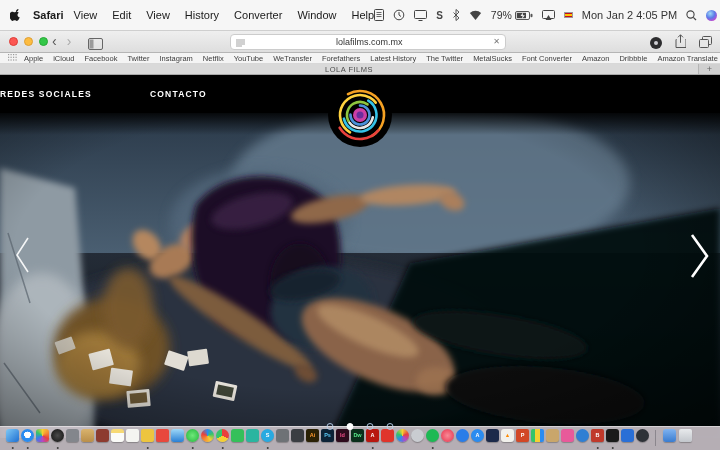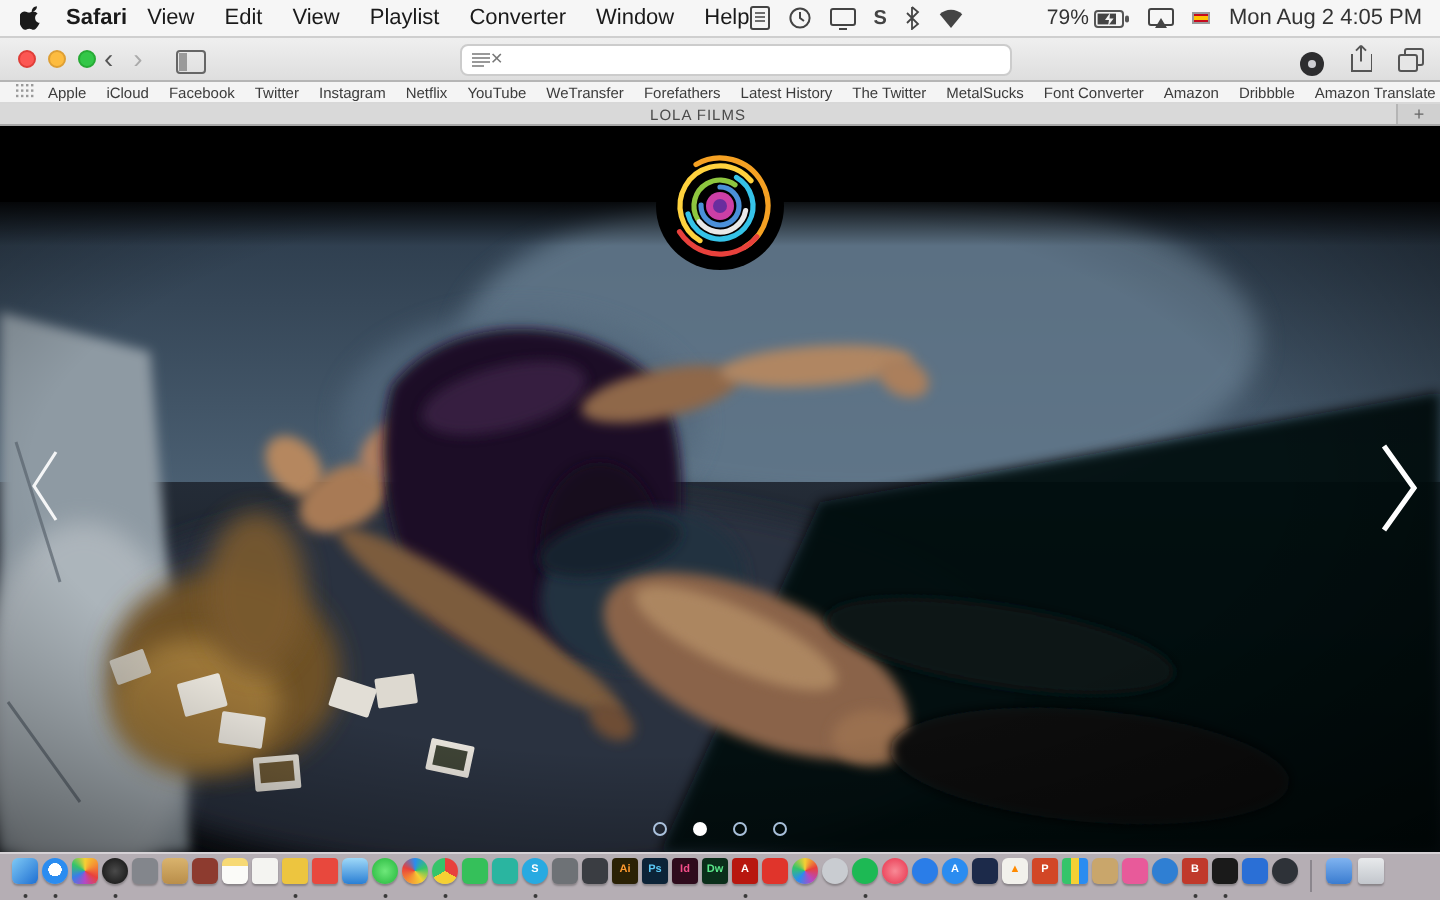--- a/index.html
+++ b/index.html
@@ -1,29 +1,29 @@
 <!DOCTYPE html>
 <html><head>
 <meta charset="utf-8">
 <style>
   * { margin:0; padding:0; box-sizing:border-box; }
   html,body { background:#000; }
   body { font-family:"Liberation Sans", sans-serif; }
   .screen { position:relative; width:720px; height:450px; overflow:hidden; background:#000; }
 
   
-  .menubar { height:19px; background:#f6f6f6; border-bottom:1px solid #cfcfcf;
+  .menubar { height:31px; background:#f6f6f6; border-bottom:1px solid #cfcfcf;
              display:flex; align-items:center; padding:0 10px; font-size:11px; color:#1a1a1a; }
   .menubar .apple { margin-right:4px; display:flex; align-items:center; }
   .menu-items { display:flex; gap:15px; align-items:center; margin-left:10px; }
   .app-name { font-weight:bold; margin-left:8px; }
   .menu-item { white-space:nowrap; }
   .status-area { margin-left:auto; display:flex; align-items:center; gap:9px; color:#333; }
   .status-area svg { display:block; }
-  .batt-wrap { display:flex; align-items:center; gap:3px; font-size:10.5px;margin-left:32px; }
+  .batt-wrap { display:flex; align-items:center; gap:3px; font-size:10.5px; }
   .flag { width:9px; height:6px; background:linear-gradient(#c60b1e 0 25%, #ffc400 25% 75%, #c60b1e 75%); border:0.5px solid #999; }
   .clock { font-size:11px; white-space:nowrap; }
   .siri-orb { width:11px; height:11px; border-radius:50%;
               background:radial-gradient(circle at 38% 32%, #9fd8f5, #5a7ae8 45%, #c44ad0 78%, #2a2a6a); }
 
   
   .toolbar { position:relative; height:22px; background:linear-gradient(#efefef,#dedede); border-bottom:1px solid #b5b5b5; }
   .traffic { position:absolute; left:9px; top:6px; display:flex; gap:6px; }
   .light { width:9px; height:9px; border-radius:50%; }
   .l-close { background:#fc5753; border:0.5px solid #df3e38; }
@@ -90,21 +90,21 @@
       <svg width="11" height="13" viewBox="0 0 12 14">
           <path fill="#1a1a1a" d="M8.4 2.1c-.5.6-1.3 1.1-2 1-.1-.8.3-1.6.7-2.1C7.6.4 8.5 0 9.2 0c.1.8-.3 1.6-.8 2.1zM10.7 9c-.3.8-.5 1.1-.9 1.8-.6 1-1.4 2.1-2.4 2.1-.9 0-1.1-.6-2.3-.6s-1.5.6-2.3.6c-1 0-1.7-1-2.3-2C-.8 8.6-1 5.9 0 4.5c.6-1 1.6-1.6 2.5-1.6 1 0 1.6.6 2.4.6.8 0 1.3-.6 2.4-.6.8 0 1.7.5 2.3 1.2-2 1.1-1.7 4 .2 4.7-.4.1-.1.2 0 .2z"></path>
         </svg>
     </span>
     <span class="app-name">Safari</span>
     <div class="menu-items">
 
     <span class="menu-item">View</span>
         <span class="menu-item">Edit</span>
         <span class="menu-item">View</span>
-        <span class="menu-item">Playlist</span>
+        <span class="menu-item">History</span>
         <span class="menu-item">Converter</span>
         <span class="menu-item">Window</span>
         <span class="menu-item">Help</span>
       </div>
     <div class="status-area">
       <span>
           <svg width="10" height="12" viewBox="0 0 10 12">
             <rect x="0.5" y="0.5" width="9" height="11" rx="1" fill="none" stroke="#444"></rect>
             <path d="M2.5 3.5h5M2.5 5.5h5M2.5 7.5h5" stroke="#444" stroke-width="0.8"></path>
           </svg>
@@ -141,21 +141,21 @@
             <path d="M8 1.5 5.5 5h2L7 8l2.8-3.8h-2z" fill="#f4f4f4"></path>
           </svg>
       </span>
       <span>
           <svg width="13" height="11" viewBox="0 0 13 11">
             <rect x="0.5" y="0.5" width="12" height="8" rx="1" fill="none" stroke="#444"></rect>
             <path d="M6.5 5 9.5 10h-6z" fill="#444"></path>
           </svg>
         </span>
       <span class="flag"></span>
-      <span class="clock">Mon Aug 2  4:05 PM</span>
+      <span class="clock">Mon Jan 2  4:05 PM</span>
       <span>
           <svg width="11" height="11" viewBox="0 0 11 11">
             <circle cx="4.5" cy="4.5" r="3.6" fill="none" stroke="#444" stroke-width="1.1"></circle>
             <path d="M7.3 7.3 10 10" stroke="#444" stroke-width="1.2"></path>
           </svg>
         </span>
       <span class="siri-orb"></span>
 
     </div>
   </div>
@@ -175,20 +175,21 @@
           <rect x="0.5" y="0.5" width="14" height="11" rx="1.5" fill="none" stroke="#666"></rect>
           <rect x="1.5" y="1.5" width="4" height="9" fill="#9a9a9a"></rect>
         </svg>
     </span>
     <div class="urlfield">
       <span class="readericon">
         <svg width="9" height="8" viewBox="0 0 9 8">
             <path d="M0 1h9M0 3h9M0 5h9M0 7h6" stroke="#999" stroke-width="0.9"></path>
           </svg>
       </span>
+      <span class="urltext">lolafilms.com.mx</span>
       <span class="urlclose">✕</span>
     </div>
     <div class="tool-right">
       <span class="extcircle"></span>
       <span>
         <svg width="11" height="14" viewBox="0 0 11 14">
             <path d="M1 5.5h-0.5v8h10v-8H10" fill="none" stroke="#555" transform="translate(0.5,0)"></path>
             <path d="M5.5 0.8v8M5.5 0.8 3 3.3M5.5 0.8 8 3.3" fill="none" stroke="#555"></path>
           </svg>
       </span>
@@ -243,20 +244,25 @@
 
   <div class="tabbar">
     <div class="tab">
       <span>LOLA FILMS</span>
     </div>
     <div class="newtab">+</div>
   </div>
 
   <div class="site">
     <div class="sitenav">
+      <div class="nav-right">
+
+      <span class="navlink">REDES SOCIALES</span>
+          <span class="navlink">CONTACTO</span>
+        </div>
     </div>
 
     <div class="sitelogo">
       <svg width="66" height="66" viewBox="0 0 66 66">
         <circle cx="33" cy="33" r="32" fill="#000000"></circle>
         <g fill="none" stroke-width="2.6" stroke-linecap="round">
           <circle cx="33" cy="33" r="24" stroke-dasharray="75 76" transform="rotate(-120 33 33)" stroke="#f5a123"></circle>
           <circle cx="33" cy="33" r="24" stroke-dasharray="45 106" transform="rotate(40 33 33)" stroke="#e8413c"></circle>
           <circle cx="33" cy="33" r="20" stroke-dasharray="70 56" transform="rotate(120 33 33)" stroke="#ffd23e"></circle>
           <circle cx="33" cy="33" r="16.5" stroke-dasharray="65 39" transform="rotate(-60 33 33)" stroke="#35c3e8"></circle>

